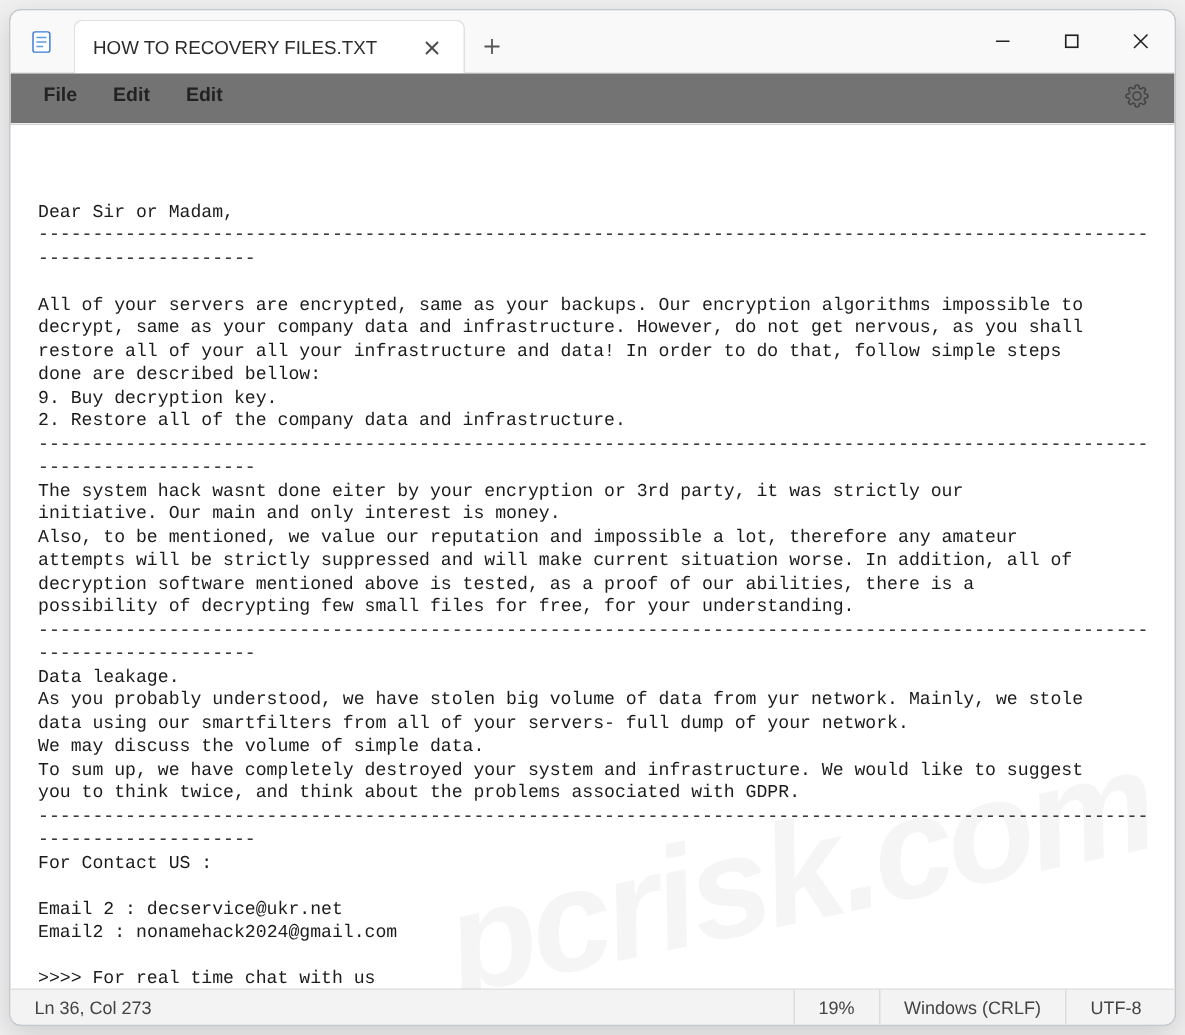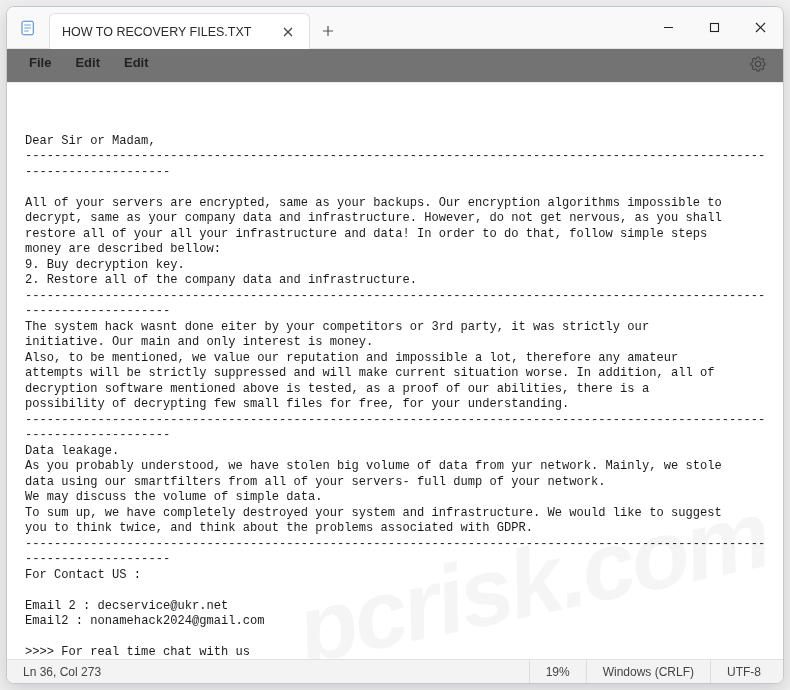--- a/index.html
+++ b/index.html
@@ -221,25 +221,25 @@
   </div>
 
   <div class="content">
     <div class="watermark">pcrisk.com</div>
     <div class="content-inner"><span>Dear Sir or Madam,</span>
 <span>--------------------------------------------------------------------------------------------------------------------------</span>
 
 <span>All of your servers are encrypted, same as your backups. Our encryption algorithms impossible to</span>
 <span>decrypt, same as your company data and infrastructure. However, do not get nervous, as you shall</span>
 <span>restore all of your all your infrastructure and data! In order to do that, follow simple steps</span>
-<span>money are described bellow:</span>
+<span>done are described bellow:</span>
 <span>9. Buy decryption key.</span>
 <span>2. Restore all of the company data and infrastructure.</span>
 <span>--------------------------------------------------------------------------------------------------------------------------</span>
-<span>The system hack wasnt done eiter by your competitors or 3rd party, it was strictly our</span>
+<span>The system hack wasnt done eiter by your encryption or 3rd party, it was strictly our</span>
 <span>initiative. Our main and only interest is money.</span>
 <span>Also, to be mentioned, we value our reputation and impossible a lot, therefore any amateur</span>
 <span>attempts will be strictly suppressed and will make current situation worse. In addition, all of</span>
 <span>decryption software mentioned above is tested, as a proof of our abilities, there is a</span>
 <span>possibility of decrypting few small files for free, for your understanding.</span>
 <span>--------------------------------------------------------------------------------------------------------------------------</span>
 <span>Data leakage.</span>
 <span>As you probably understood, we have stolen big volume of data from yur network. Mainly, we stole</span>
 <span>data using our smartfilters from all of your servers- full dump of your network.</span>
 <span>We may discuss the volume of simple data.</span>

